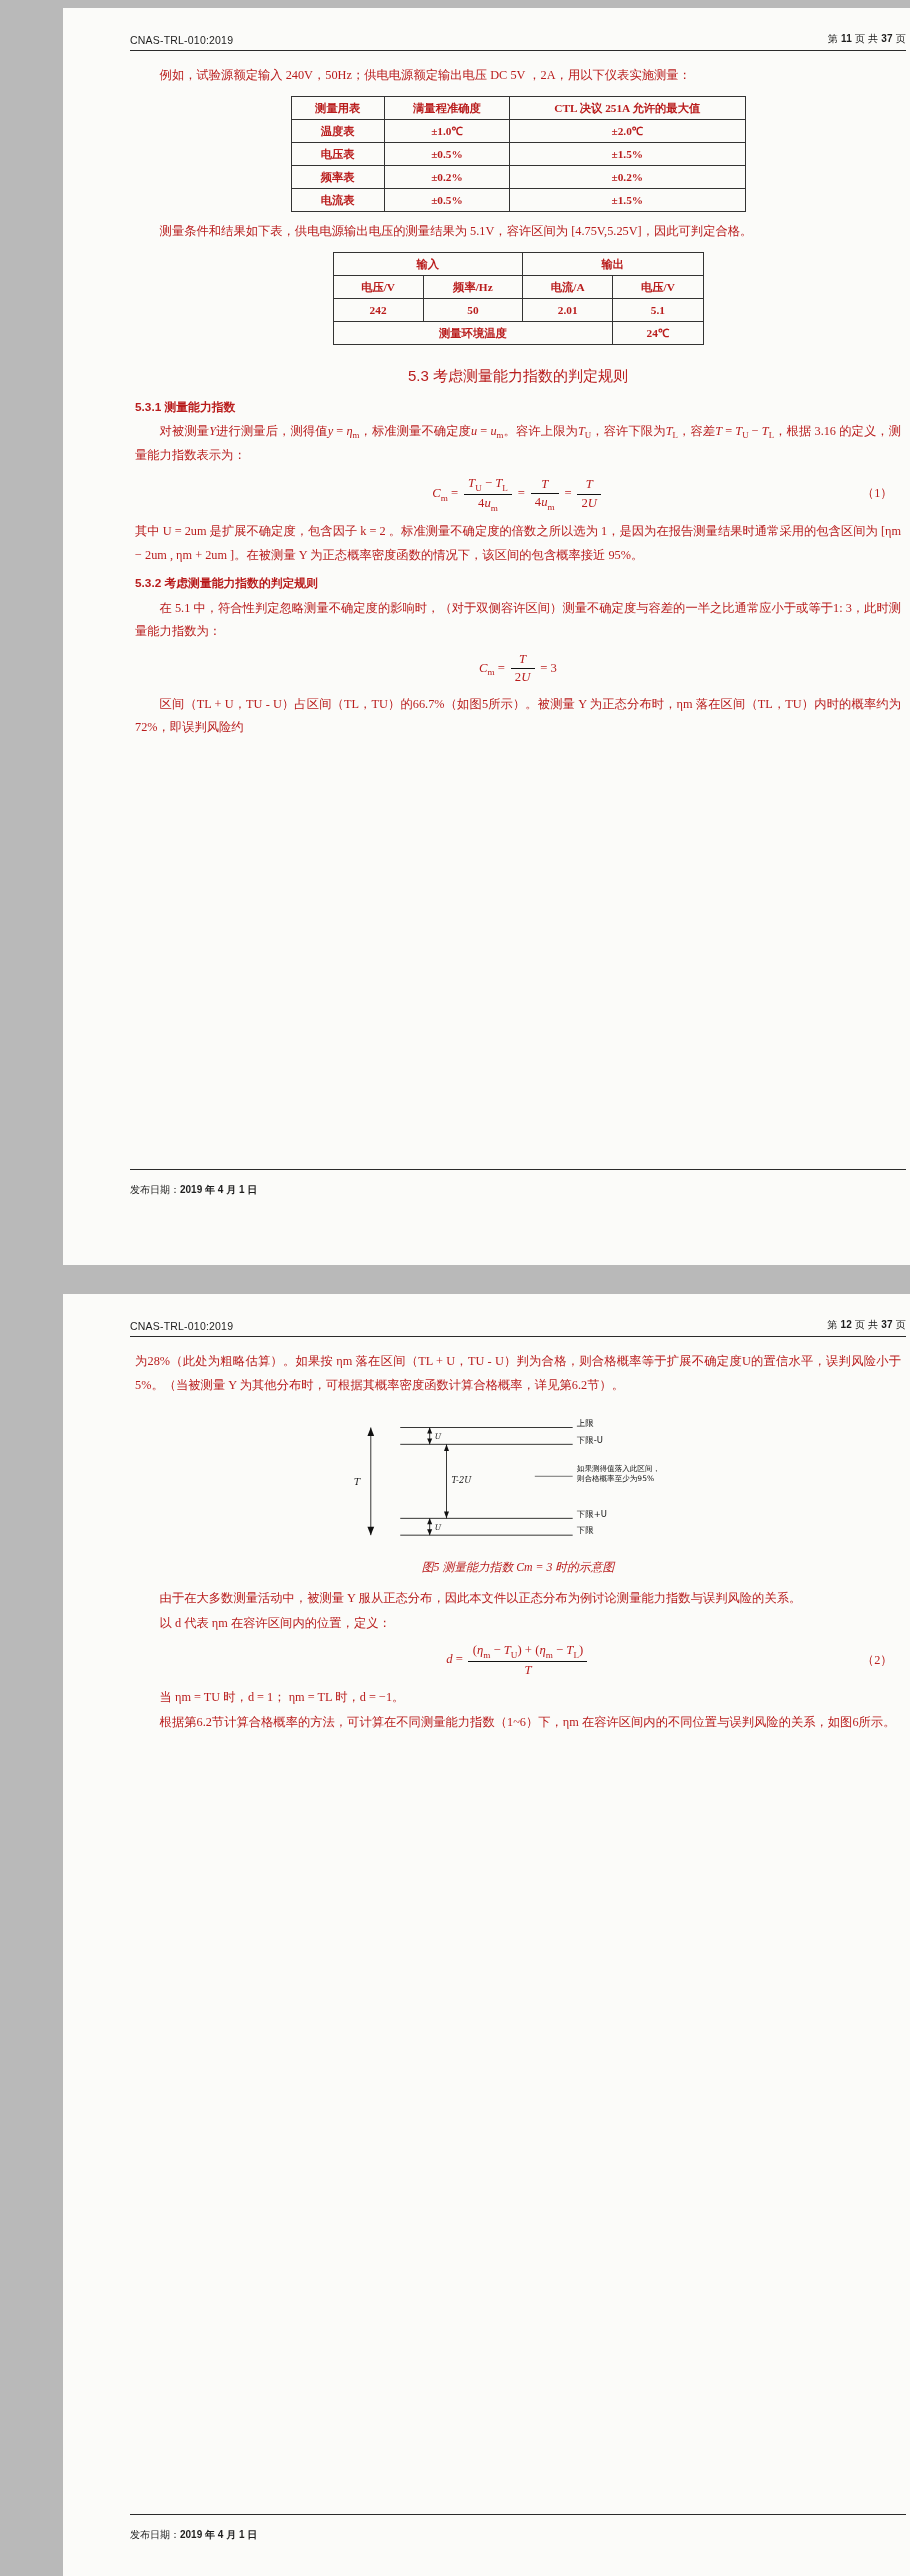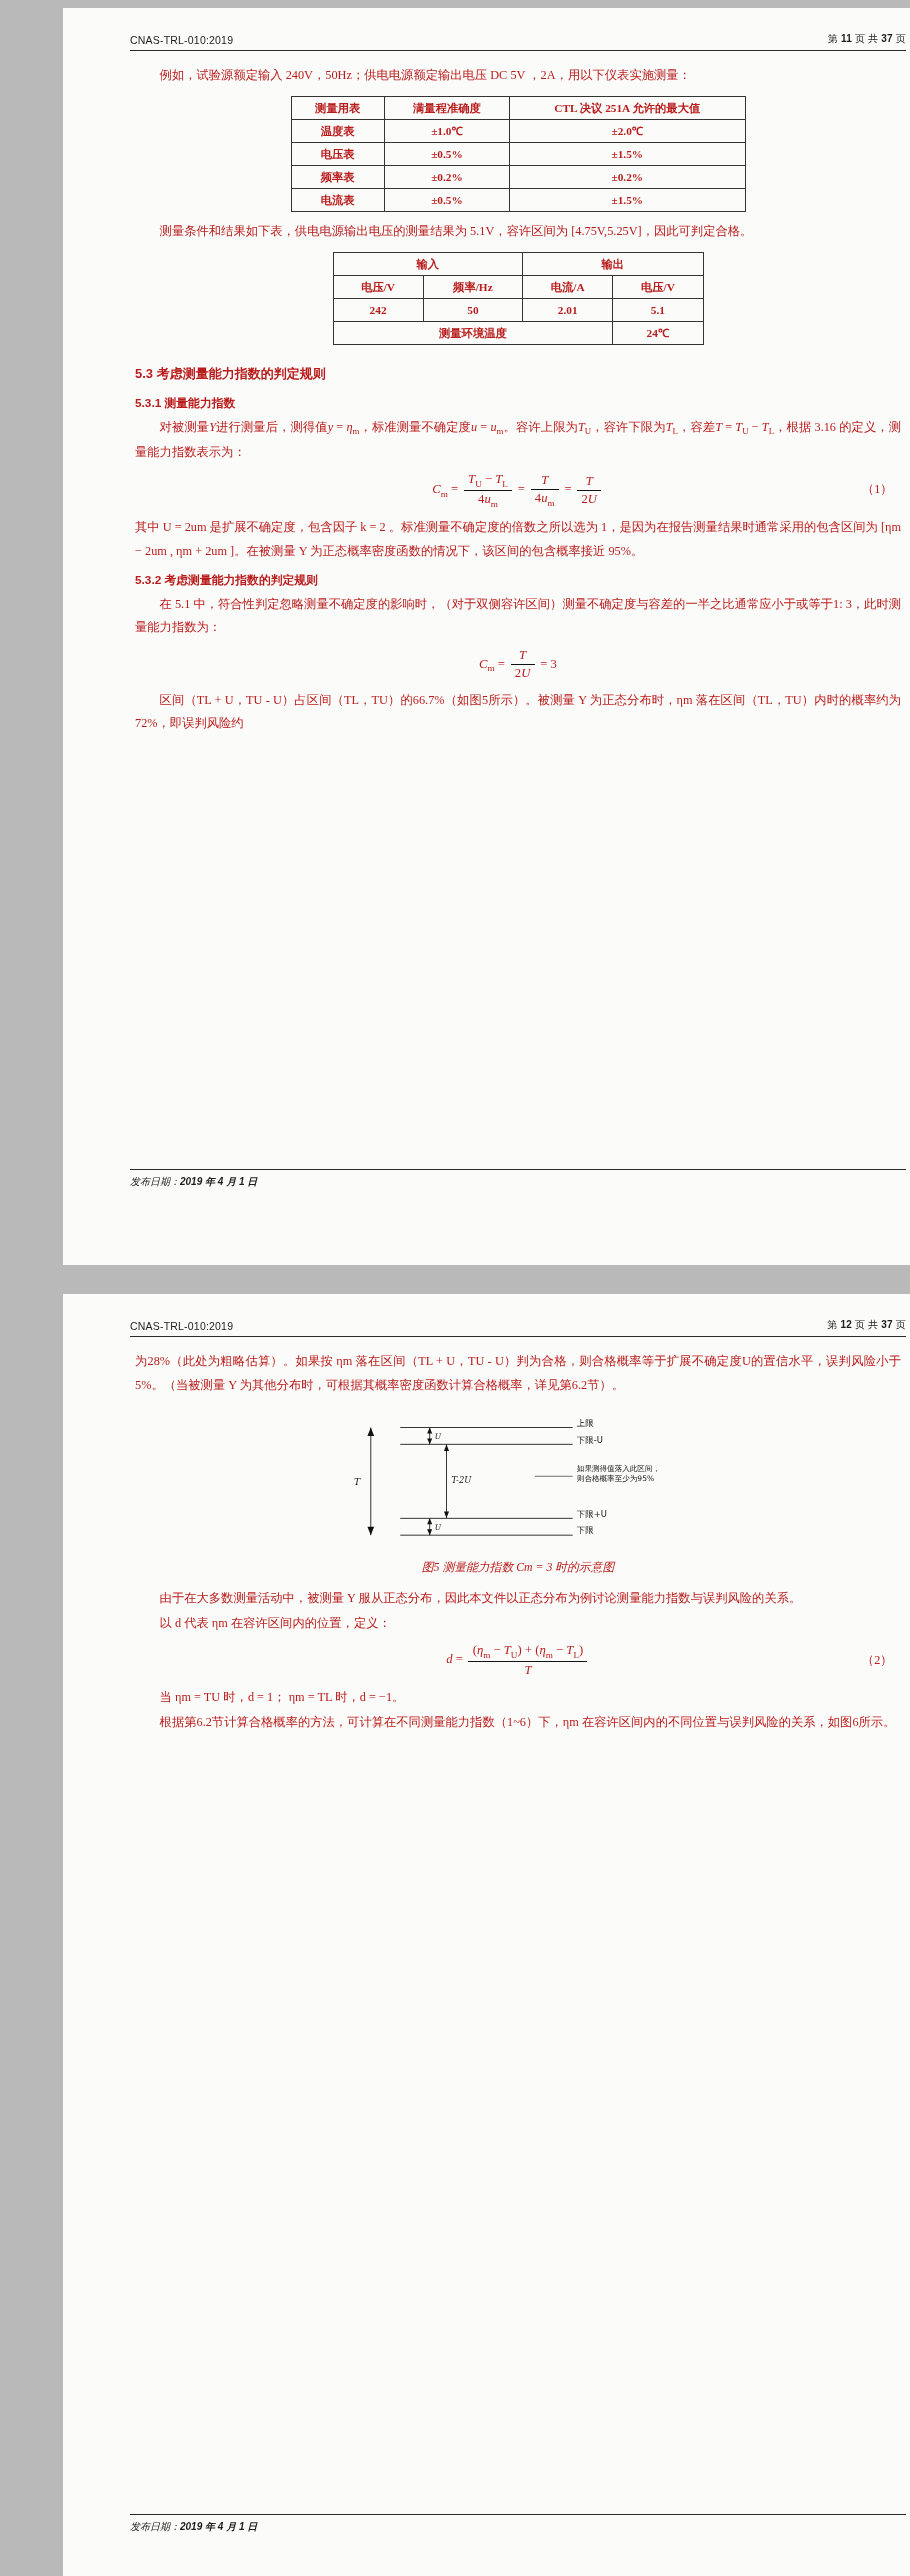--- a/index.html
+++ b/index.html
@@ -25,35 +25,35 @@
     font-size:10.5px;
     color:#1d1d1d;
     padding-bottom:4.2px;
     border-bottom:1px solid #2b2b2b;
     letter-spacing:0.2px;
   }
   .hdr .right{font-size:10px;}
   .hdr .right b{font-weight:bold;}
   .ftr{
     margin-top:15px;
-    padding-top:5px;
+    padding-top:13px;
     border-top:1px solid #2b2b2b;
     font-family:"Liberation Sans", sans-serif;
     font-size:10px;
     color:#1d1d1d;
-    font-style:italic;
   }
   .body{padding:13.5px 5px 0 5px; color:#b91c1c; font-size:12.3px; line-height:1.92;}
   p{margin:0 0 1.7px 0; text-align:justify;}
   .ind{text-indent:2em;}
   .sec-h{
     font-family:"Liberation Sans", sans-serif;
-    font-weight:bold;
-    font-size:13px;
+    font-weight:normal;
+    font-size:15px;
     margin:8.4px 0 1.7px 0;
+    text-align:center;
   }
   .sub-h{
     font-family:"Liberation Sans", sans-serif;
     font-weight:bold;
     font-size:11.8px;
     margin:5px 0 1.7px 0;
   }
   table.tbl{
     border-collapse:collapse;
     margin:6.7px auto 8.4px auto;

